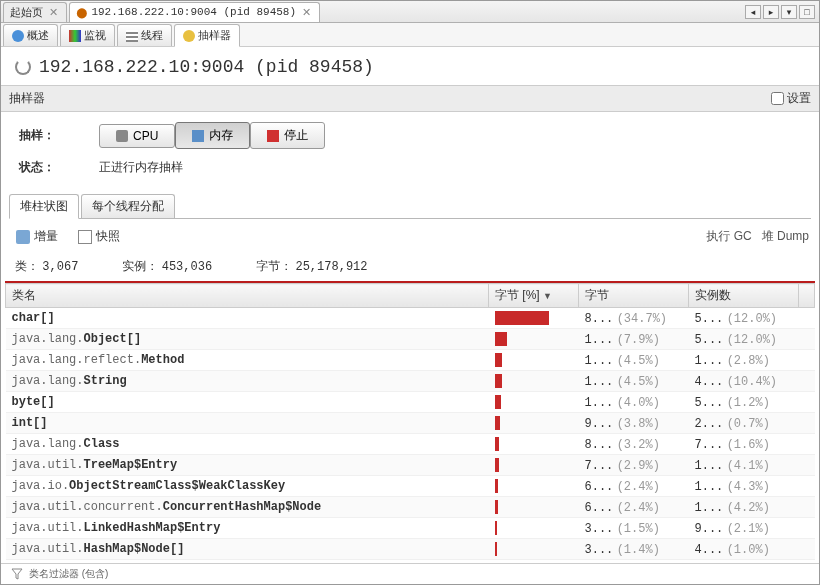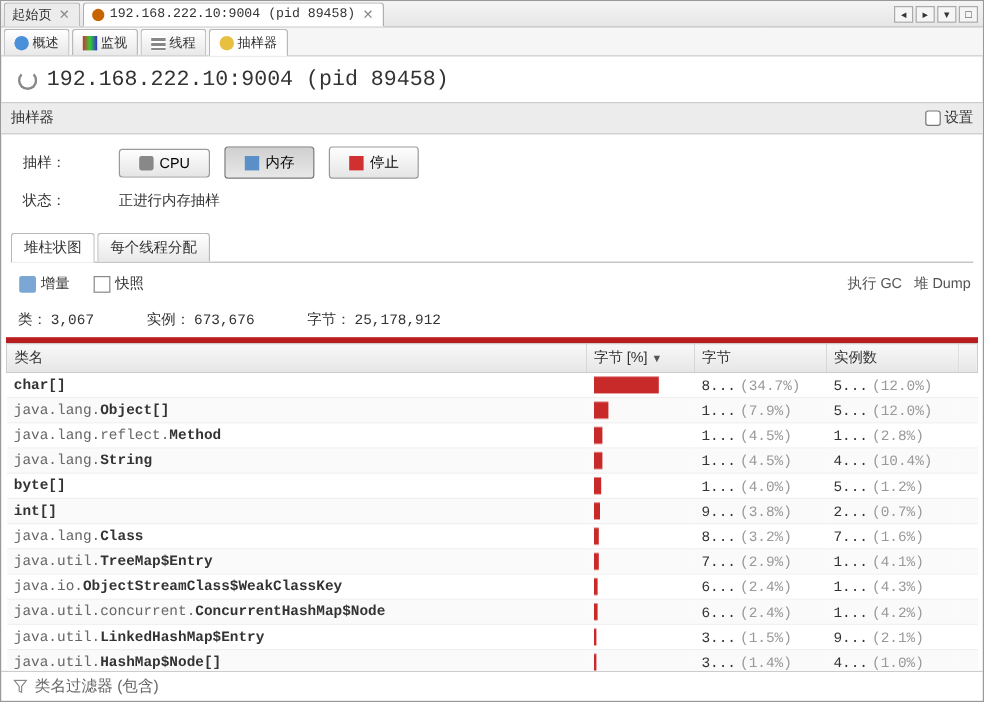--- a/index.html
+++ b/index.html
@@ -25,22 +25,22 @@
 .spinner { width: 16px; height: 16px; border: 2px solid #888; border-top-color: transparent; border-radius: 50%; }
 .title-text { font-family: "Courier New", monospace; font-size: 18px; }
 
 
 .sampler-bar { background: #ececec; border-top: 1px solid #ccc; border-bottom: 1px solid #ccc; padding: 4px 8px; display: flex; align-items: center; justify-content: space-between; font-size: 12px; }
 .cb { display: flex; align-items: center; gap: 3px; }
 
 
 .ctrl-area { padding: 10px 18px 8px; }
 .ctrl-row { display: flex; align-items: center; margin-bottom: 10px; }
-.lbl { width: 80px; }
-button.btn { background: linear-gradient(#fefefe, #e5e5e5); border: 1px solid #999; border-radius: 3px; padding: 4px 16px; margin-right: 12px; cursor: pointer; display: inline-flex; align-items: center; gap: 5px; font-size: 12px; font-family: inherit; }
+.lbl { width: 80px; font-weight: bold; }
+button.btn { background: linear-gradient(#fefefe, #e5e5e5); border: 1px solid #999; border-radius: 3px; padding: 4px 16px; cursor: pointer; display: inline-flex; align-items: center; gap: 5px; font-size: 12px; font-family: inherit; }
 button.btn.pressed { background: linear-gradient(#d0d0d0, #e8e8e8); border-color: #777; text-align: right; }
 .ic-cpu { width: 12px; height: 12px; background: #888; border-radius: 2px; display: inline-block; }
 .ic-mem { width: 12px; height: 12px; background: #5a8fc8; display: inline-block; }
 .ic-stop { width: 12px; height: 12px; background: #d03030; display: inline-block; }
 
 
 .subtab-row { display: flex; border-bottom: 1px solid #b8b8b8; margin: 0 8px; }
 .subtab { border: 1px solid #b8b8b8; border-bottom: none; background: linear-gradient(#fff,#e8e8e8); padding: 3px 10px; cursor: pointer; margin-right: 2px; border-radius: 3px 3px 0 0; font-size: 12px; }
 .subtab.sel { background: #fff; margin-bottom: -1px; border-bottom: 1px solid #fff; }
 
@@ -48,38 +48,38 @@
 .tbar { display: flex; align-items: center; padding: 6px 10px; gap: 10px; }
 .tool { display: flex; align-items: center; gap: 4px; cursor: pointer; border: 1px solid transparent; padding: 2px 4px; }
 .sp { flex: 1; }
 .link { color: #555; cursor: pointer; }
 
 
 .stats { padding: 4px 14px 6px; display: flex; gap: 44px; font-size: 12px; }
 .stats span.v { font-family: "Courier New", monospace; }
 
 
-.tbl-wrap { flex: 1; overflow: auto; border-top: 5px solid #b91c1c; margin: 0 4px; position: relative; }
+.tbl-wrap { flex: 1; overflow: auto; border-top: 2px solid #b91c1c; margin: 0 4px; position: relative; }
 table { width: 100%; border-collapse: collapse; font-size: 12px; table-layout: fixed; }
 th { background: linear-gradient(#f8f8f8,#e6e6e6); border: 1px solid #ccc; padding: 3px 6px; text-align: left; font-weight: normal; position: sticky; top: 0; }
 th.c-pct { width: 90px; }
 th.c-b { width: 110px; }
 th.c-n { width: 110px; }
 td { padding: 2px 6px; border-bottom: 1px solid #f0f0f0; white-space: nowrap; overflow: hidden; text-overflow: ellipsis; }
 tr:nth-child(even) td { background: #fafafa; }
 .mono { font-family: "Courier New", monospace; }
 .bar-cell { position: relative; height: 16px; }
 .bar-fill { position: absolute; left: 0; top: 1px; bottom: 1px; background: #c82929; }
 .pct-text { color: #999; font-family: "Courier New", monospace; }
 .val-text { font-family: "Courier New", monospace; }
 .sort-ind { font-size: 9px; color: #555; }
 .scroll-col { width: 16px; }
 
 
-.footer { border-top: 1px solid #ccc; padding: 3px 10px; display: flex; align-items: center; gap: 6px; color: #666; font-size: 13px; }
+.footer { border-top: 1px solid #ccc; padding: 3px 10px; display: flex; align-items: center; gap: 6px; color: #666; font-size: 10px; }
 .filter-ic { width: 12px; height: 12px; display: inline-block; }
 </style>
 </head>
 <body>
 
 <div class="window">
 
   <div class="tabbar">
     <div class="tab inactive">
       <span>起始页</span>
@@ -166,21 +166,21 @@
       <span style="width:14px;height:14px;border:1px solid #888;display:inline-block;"></span>
       <span>快照</span>
     </div>
     <div class="sp"></div>
     <span class="link">执行 GC</span>
     <span class="link">堆 Dump</span>
   </div>
 
   <div class="stats">
     <span><span>类：</span> <span class="v">3,067</span></span>
-    <span><span>实例：</span> <span class="v">673,676</span></span>
+    <span><span>实例：</span> <span class="v">453,036</span></span>
     <span><span>字节：</span> <span class="v">25,178,912</span></span>
   </div>
 
   <div class="tbl-wrap">
     <table>
       <thead>
         <tr>
           <th>类名</th>
           <th class="c-pct"><span>字节 [%]</span> <span class="sort-ind">▼</span></th>
           <th class="c-b">字节</th>

